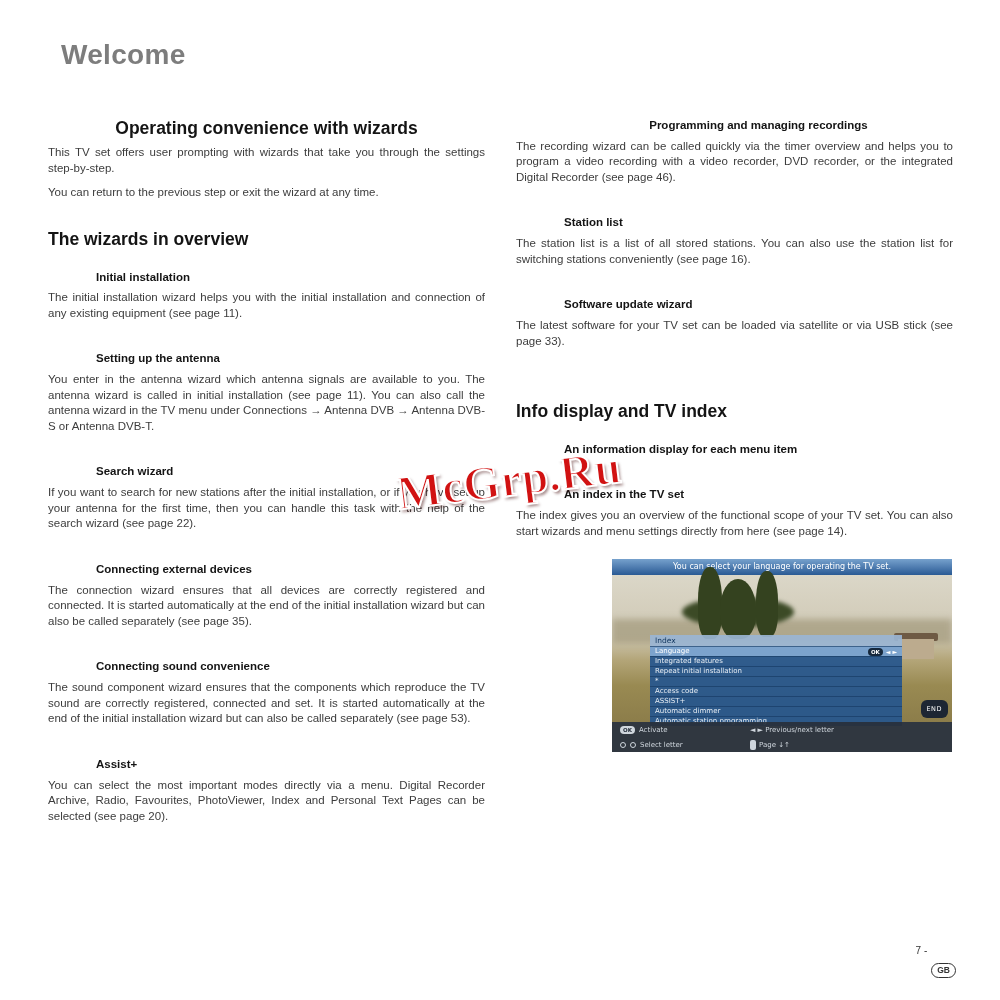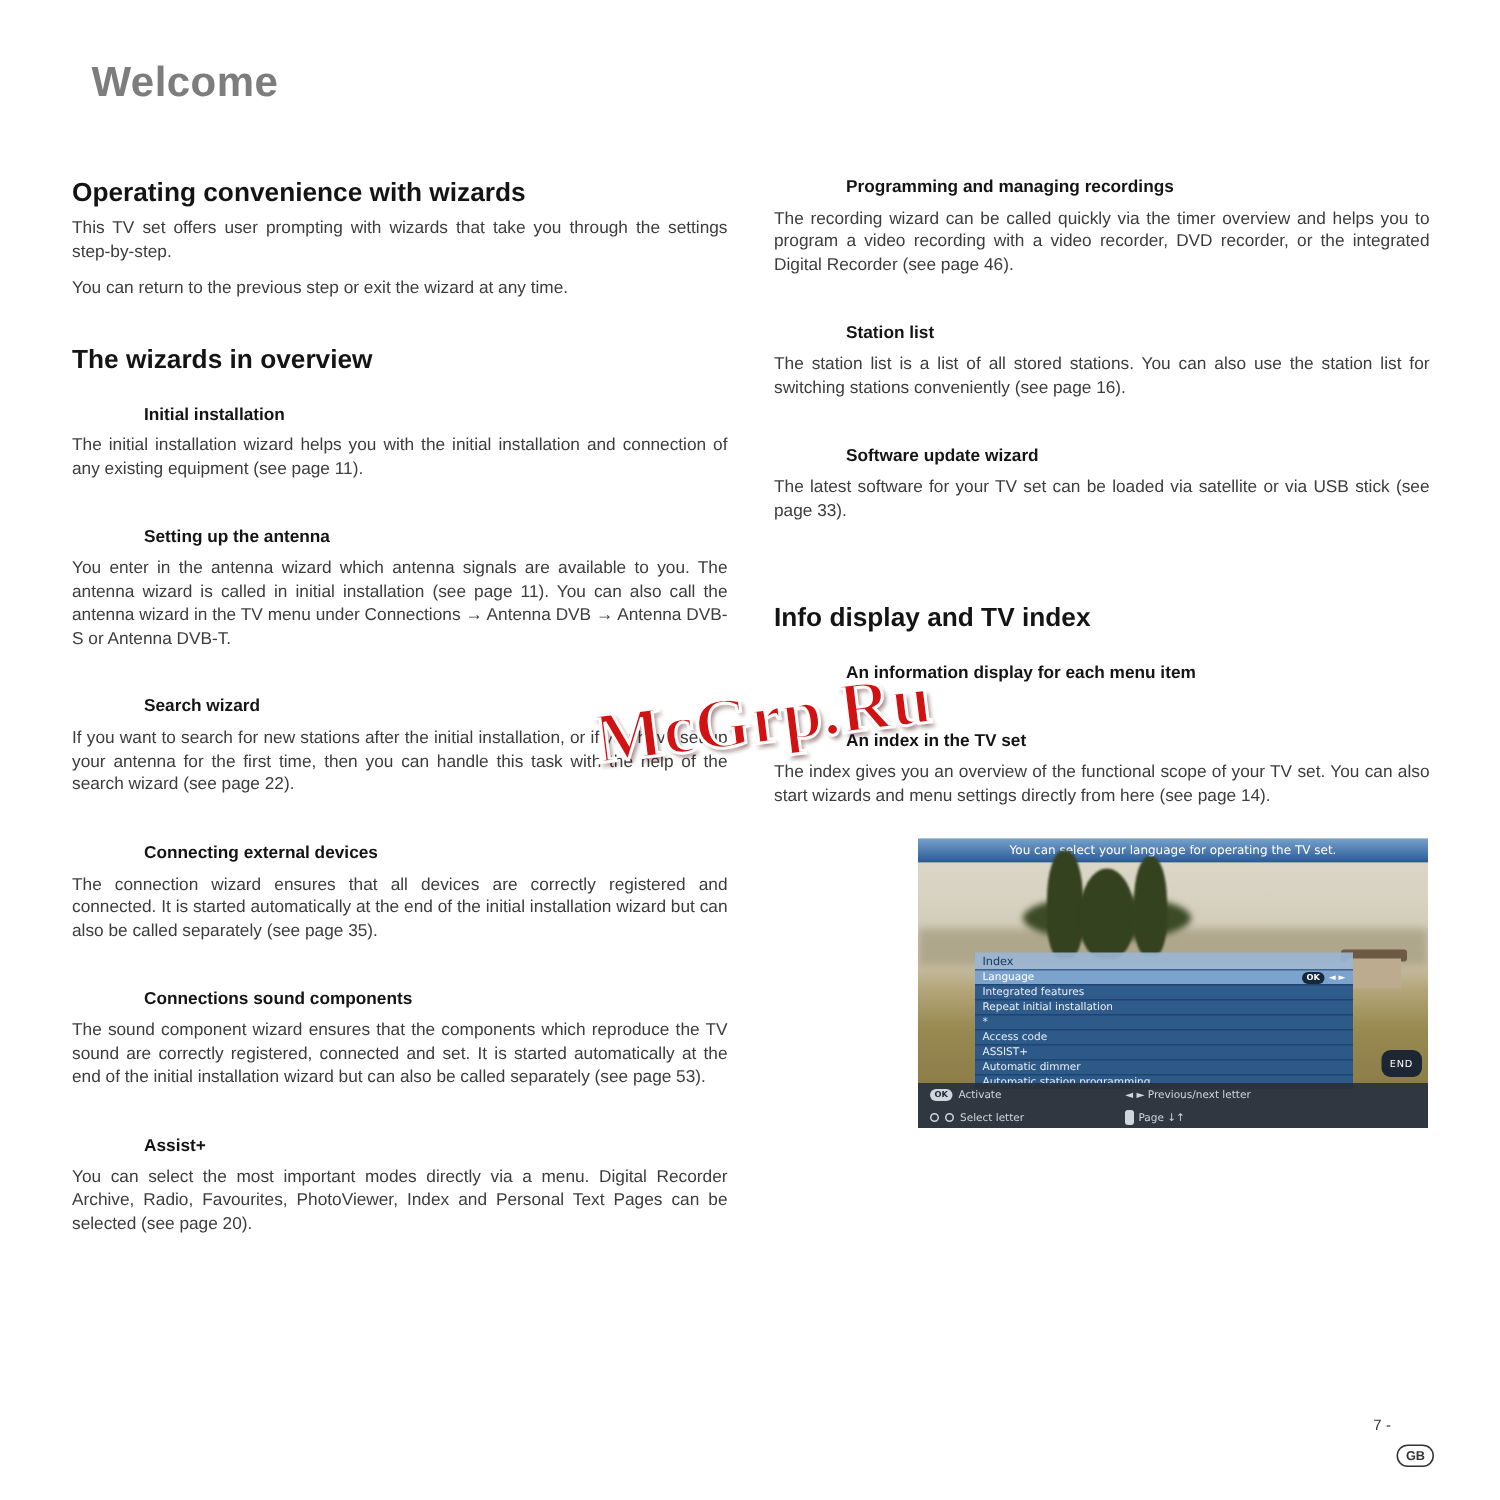--- a/index.html
+++ b/index.html
@@ -10,21 +10,21 @@
   h1.title {
     position:absolute; top:26px; left:48px; margin:13px;
     font-size:28px; font-weight:bold; color:#7d7d7d; letter-spacing:0.3px;
   }
   .col { position:absolute; top:118px; width:437px; }
   .col-left  { left:48px; }
   .col-right { left:516px; }
   .col h2 { font-size:17.5px; font-weight:bold; color:#141414; margin:28px 0 0; line-height:1.2; }
   .col h3 { font-size:11.5px; font-weight:bold; color:#141414; margin:30px 0 0; line-height:1.3;padding-left:48px; }
   .col p  { font-size:11.5px; line-height:15.5px; margin:6px 0 0; text-align:justify; color:#3c3c3c; }
-  .col > :first-child { margin-top:0; }
+  .col > :first-child { margin-top:0;text-align:center; }
   .col h2 + h3 { margin-top:20px; }
   .mt-follow { margin-top:9px !important; }
   .h2-info { margin-top:52px !important; }
 
   
   .tv {
     position:relative; width:340px; height:193px; margin:20px 0 0 96px;
     overflow:hidden; font-family:"DejaVu Sans", sans-serif; background:#9a9a8a;
   }
   .tv-infobar {
@@ -106,21 +106,21 @@
 
     <h3>Setting up the antenna</h3>
     <p>You enter in the antenna wizard which antenna signals are available to you. The antenna wizard is called in initial installation (see page 11). You can also call the antenna wizard in the TV menu under Connections → Antenna DVB → Antenna DVB-S or Antenna DVB-T.</p>
 
     <h3>Search wizard</h3>
     <p>If you want to search for new stations after the initial installation, or if you have set up your antenna for the first time, then you can handle this task with the help of the search wizard (see page 22).</p>
 
     <h3>Connecting external devices</h3>
     <p>The connection wizard ensures that all devices are correctly registered and connected. It is started automatically at the end of the initial installation wizard but can also be called separately (see page 35).</p>
 
-    <h3>Connections sound components</h3>
+    <h3>Connecting sound convenience</h3>
     <p>The sound component wizard ensures that the components which reproduce the TV sound are correctly registered, connected and set. It is started automatically at the end of the initial installation wizard but can also be called separately (see page 53).</p>
 
     <h3>Assist+</h3>
     <p>You can select the most important modes directly via a menu. Digital Recorder Archive, Radio, Favourites, PhotoViewer, Index and Personal Text Pages can be selected (see page 20).</p>
   </div>
 
   <div class="col col-right">
     <h3>Programming and managing recordings</h3>
     <p>The recording wizard can be called quickly via the timer overview and helps you to program a video recording with a video recorder, DVD recorder, or the integrated Digital Recorder (see page 46).</p>
 

